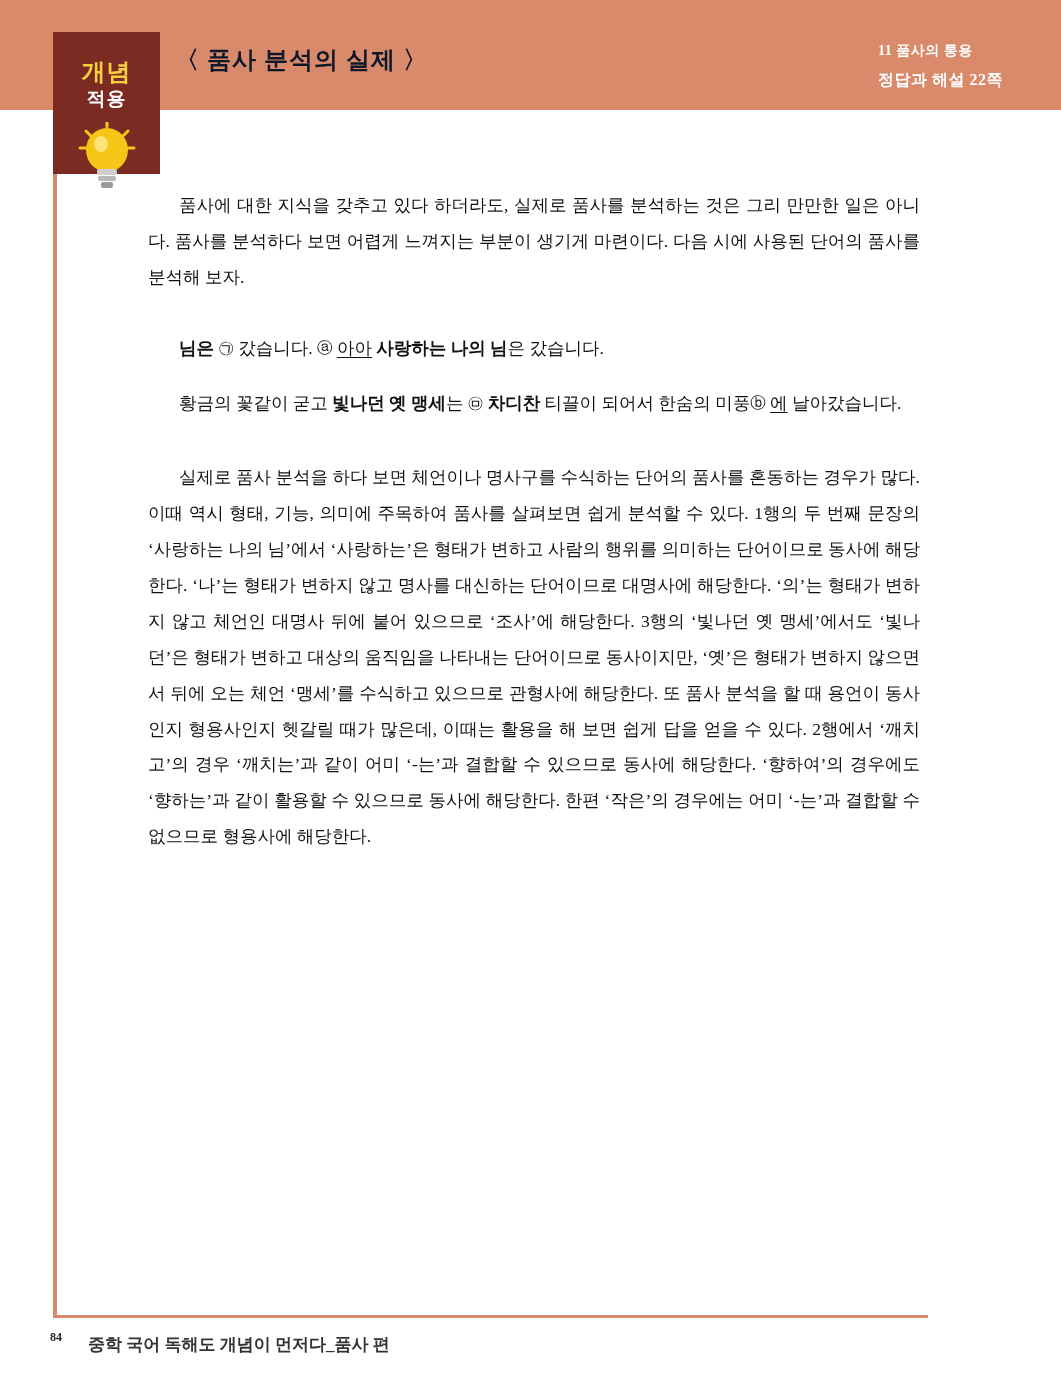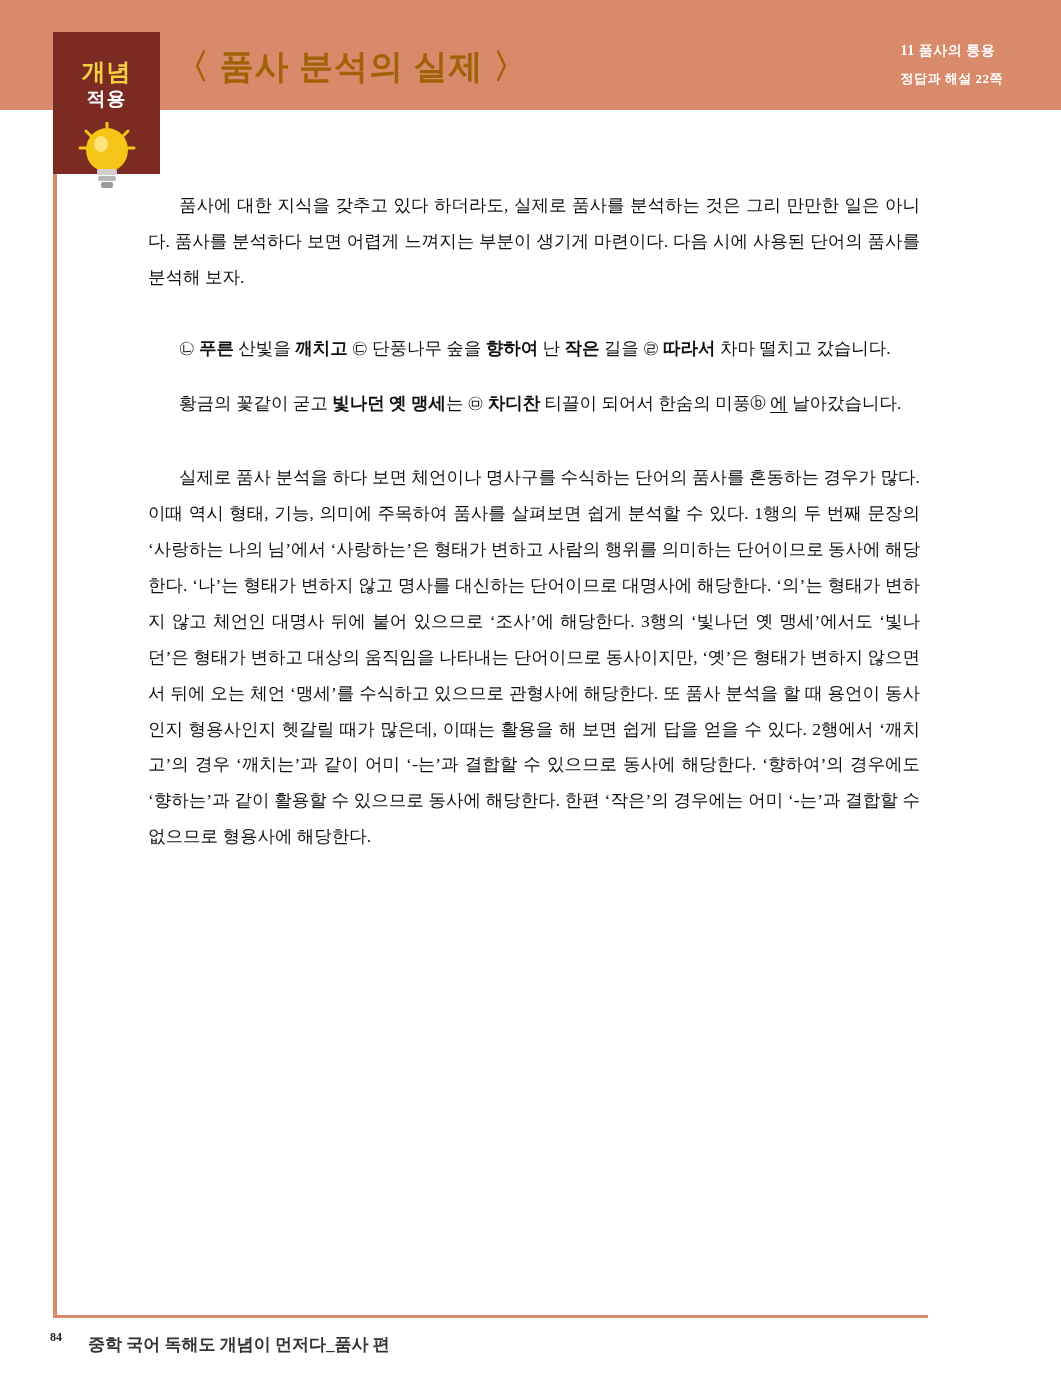--- a/index.html
+++ b/index.html
@@ -22,41 +22,41 @@
     left: 0;
     top: 0;
     width: 1061px;
     height: 110px;
     background: #d98a6a;
   }
   .header-title {
     position: absolute;
     left: 175px;
     top: 44px;
-    font-size: 34px;
-    font-weight: bold;
-    color: #a16207;
+    font-size: 24px;
+    font-weight: bold;
+    color: #0f172a;
     letter-spacing: 1px;
     white-space: nowrap;
   }
   .header-right {
     position: absolute;
     right: 58px;
     top: 42px;
     text-align: left;
     color: #ffffff;
   }
   .header-chapter {
     font-size: 14px;
     font-weight: bold;
     margin-bottom: 10px;
     letter-spacing: 0.5px;
   }
   .header-answer {
-    font-size: 13px;
+    font-size: 16px;
     font-weight: bold;
     letter-spacing: 0.5px;
   }
 
   
   .badge {
     position: absolute;
     left: 53px;
     top: 32px;
     width: 107px;
@@ -206,33 +206,26 @@
 </div>
 
 <div class="left-rule"></div>
 
 <div class="content">
 
   <p class="para">품사에 대한 지식을 갖추고 있다 하더라도, 실제로 품사를 분석하는 것은 그리 만만한 일은 아니다. 품사를 분석하다 보면 어렵게 느껴지는 부분이 생기게 마련이다. 다음 시에 사용된 단어의 품사를 분석해 보자.</p>
 
   <div class="poem">
     <p class="poem-line indented">
-      <span class="circ">㉡</span>
-      <span class="bold">푸른</span>
-      <span>산빛을</span>
-      <span class="bold">깨치고</span>
-      <span class="circ">㉢</span>
-      <span>단풍나무 숲을</span>
-      <span class="bold">향하여</span>
-      <span>난</span>
-      <span class="bold">작은</span>
-      <span>길을</span>
-      <span class="circ">㉣</span>
-      <span class="bold">따라서</span>
-      <span>차마 떨치고 갔습니다.</span>
+      <span class="bold">님은</span>
+      <span class="circ">㉠</span>
+      <span>갔습니다.</span>
+      <span class="circ">ⓐ</span>
+      <span class="uline">아아</span>
+      <span class="bold">사랑하는 나의 님</span><span>은 갔습니다.</span>
     </p>
     <p class="poem-line indented">
       <span>황금의 꽃같이 굳고</span>
       <span class="bold">빛나던 옛 맹세</span><span>는</span>
       <span class="circ">㉤</span>
       <span class="bold">차디찬</span>
       <span>티끌이 되어서 한숨의 미풍</span><span class="circ">ⓑ</span>
       <span class="uline">에</span>
       <span>날아갔습니다.</span>
     </p>

